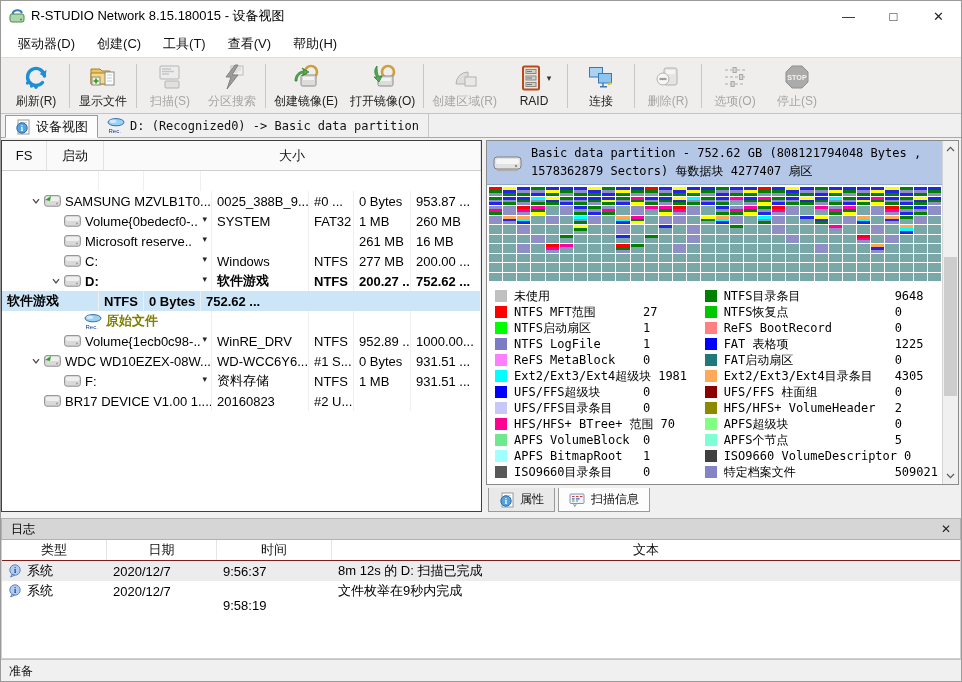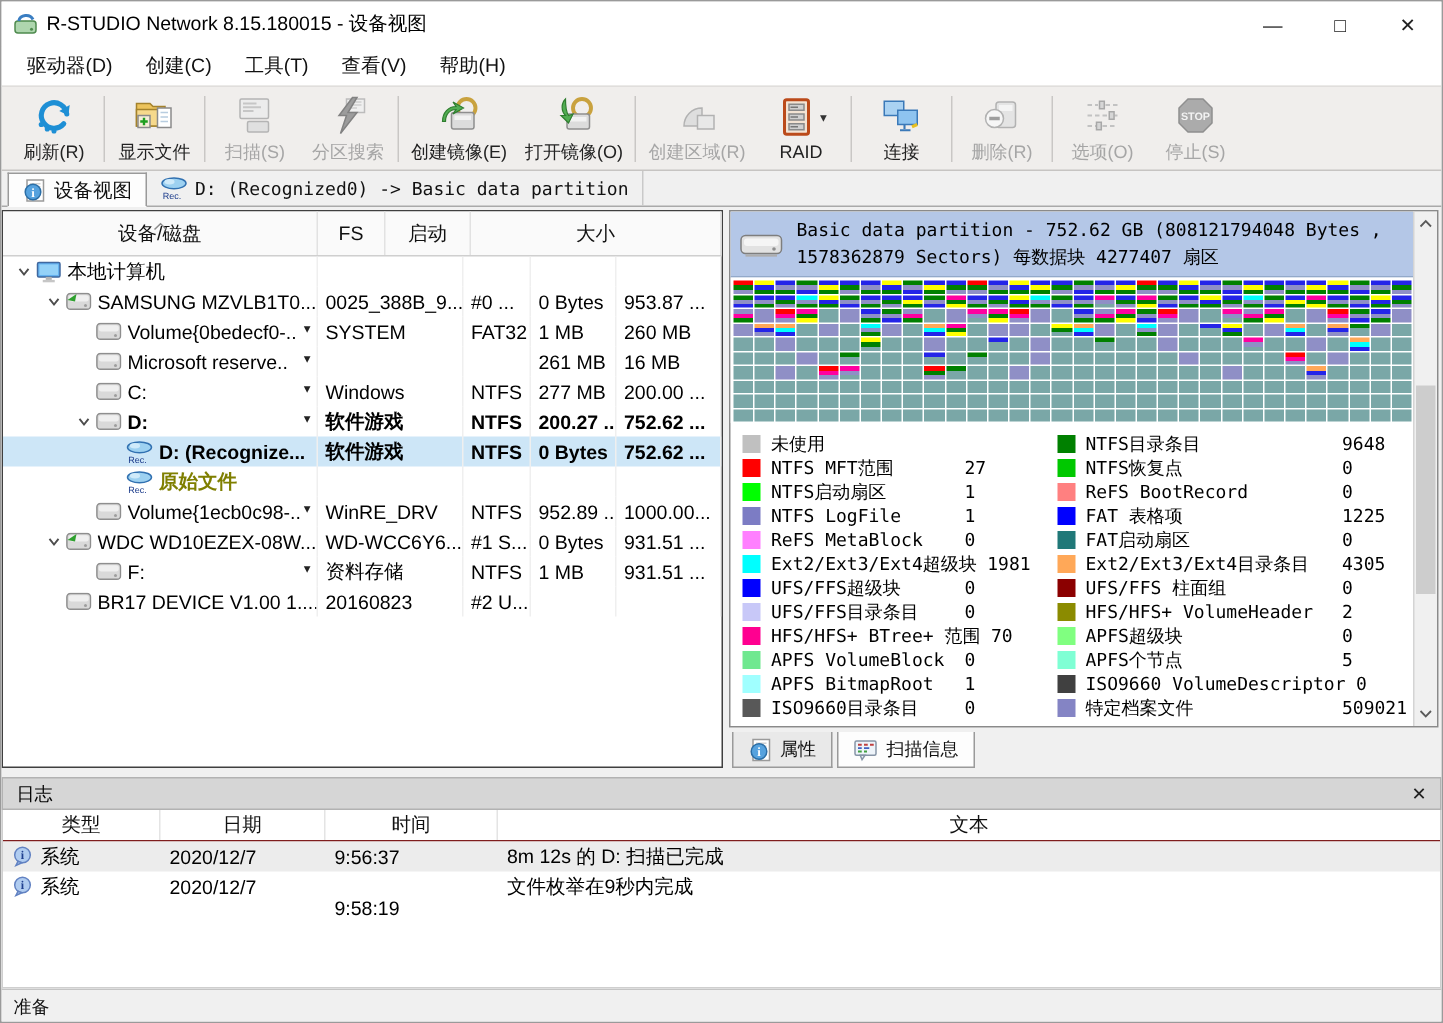--- a/index.html
+++ b/index.html
@@ -303,55 +303,32 @@
           <text x="1.5" y="15.5" font-size="6" fill="#1a3a8a" font-family="sans-serif">Rec.</text>
         </svg>
       </span>
       <span>D: (Recognized0) -&gt; Basic data partition</span>
     </div>
   </div>
 
 <div class="main">
   <div class="left-panel">
     <div class="tree-header" id="tree-header">
-        <div class="th" style="width: 210px;">
-          <span class="sortup"><svg width="10" height="6" viewBox="0 0 10 6">
-              <path d="M1 5l4-3.8L9 5" fill="none" stroke="#8a8a8a"></path>
-            </svg></span>
-          <span>设备/磁盘</span>
-        </div>
         <div class="th" style="width: 45px;">
           <span>FS</span>
         </div>
         <div class="th" style="width: 57px;">
           <span>启动</span>
         </div>
         <div class="th" style="width: auto; flex: 1 1 0%;">
           <span>大小</span>
         </div>
       </div>
     <div class="tree-body" id="tree-body">
         <div class="trow">
-          <div class="tc name" style="width: 210px;">
-            <span class="ind" style="width: 6px;"></span>
-            <span class="chev">
-              <svg width="10" height="10" viewBox="0 0 10 10">
-                <path d="M2 3.2l3 3.8 3-3.8" fill="none" stroke="#4e4e4e" stroke-width="1.3"></path>
-              </svg>
-            </span>
-            <span class="icon">
-              <svg width="17" height="15" viewBox="0 0 17 15">
-                <rect x="1" y="1" width="15" height="9.6" rx="1" fill="#63b1ef" stroke="#40689f"></rect>
-                <rect x="2.3" y="2.3" width="12.4" height="7" fill="#94d2f8"></rect>
-                <rect x="6.5" y="10.6" width="4" height="2" fill="#b4b4b4"></rect>
-                <rect x="4.5" y="12.6" width="8" height="1.6" fill="#c6c6c6"></rect>
-              </svg>
-            </span>
-            <span class="tname">本地计算机</span>
-          </div>
           <div class="tc" style="width: 97px;">
             <span></span>
           </div>
           <div class="tc" style="width: 45px;">
             <span></span>
           </div>
           <div class="tc" style="width: 57px;">
             <span></span>
           </div>
           <div class="tc" style="width: auto; flex: 1 1 0%;">
@@ -495,32 +472,20 @@
             <span>NTFS</span>
           </div>
           <div class="tc bold" style="width: 57px;">
             <span>200.27 ...</span>
           </div>
           <div class="tc bold" style="width: auto; flex: 1 1 0%;">
             <span>752.62 ...</span>
           </div>
         </div>
         <div class="trow selected">
-          <div class="tc name" style="width: 210px;">
-            <span class="ind" style="width: 66px;"></span>
-            <span class="blank16"></span>
-            <span class="icon">
-              <svg width="18" height="17" viewBox="0 0 18 17">
-                <ellipse cx="9" cy="5.2" rx="8" ry="3.6" fill="#9dd1f1" stroke="#3171b1"></ellipse>
-                <ellipse cx="6" cy="4.2" rx="3.4" ry="1.8" fill="#cfeafa"></ellipse>
-                <text x="1.5" y="15.5" font-size="6" fill="#1a3a8a" font-family="sans-serif">Rec.</text>
-              </svg>
-            </span>
-            <span class="tname bold">D: (Recognize...</span>
-          </div>
           <div class="tc bold" style="width: 97px;">
             <span>软件游戏</span>
           </div>
           <div class="tc bold" style="width: 45px;">
             <span>NTFS</span>
           </div>
           <div class="tc bold" style="width: 57px;">
             <span>0 Bytes</span>
           </div>
           <div class="tc bold" style="width: auto; flex: 1 1 0%;">

